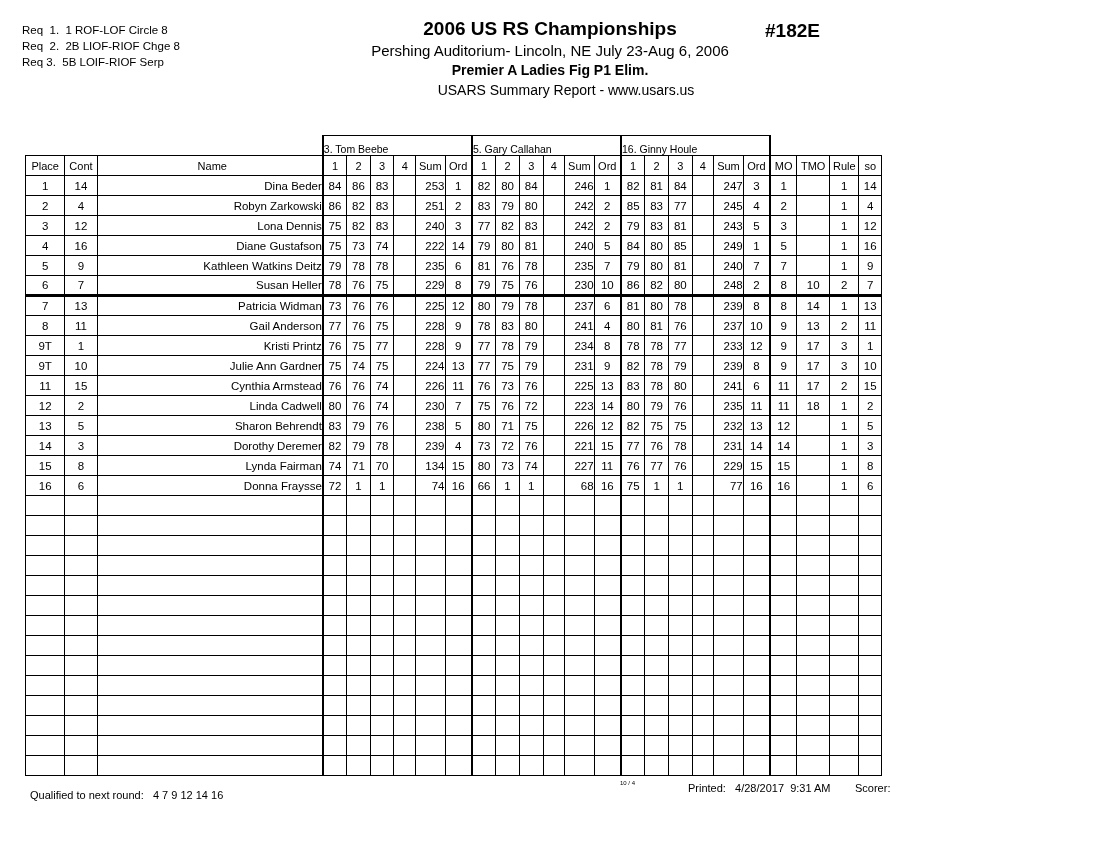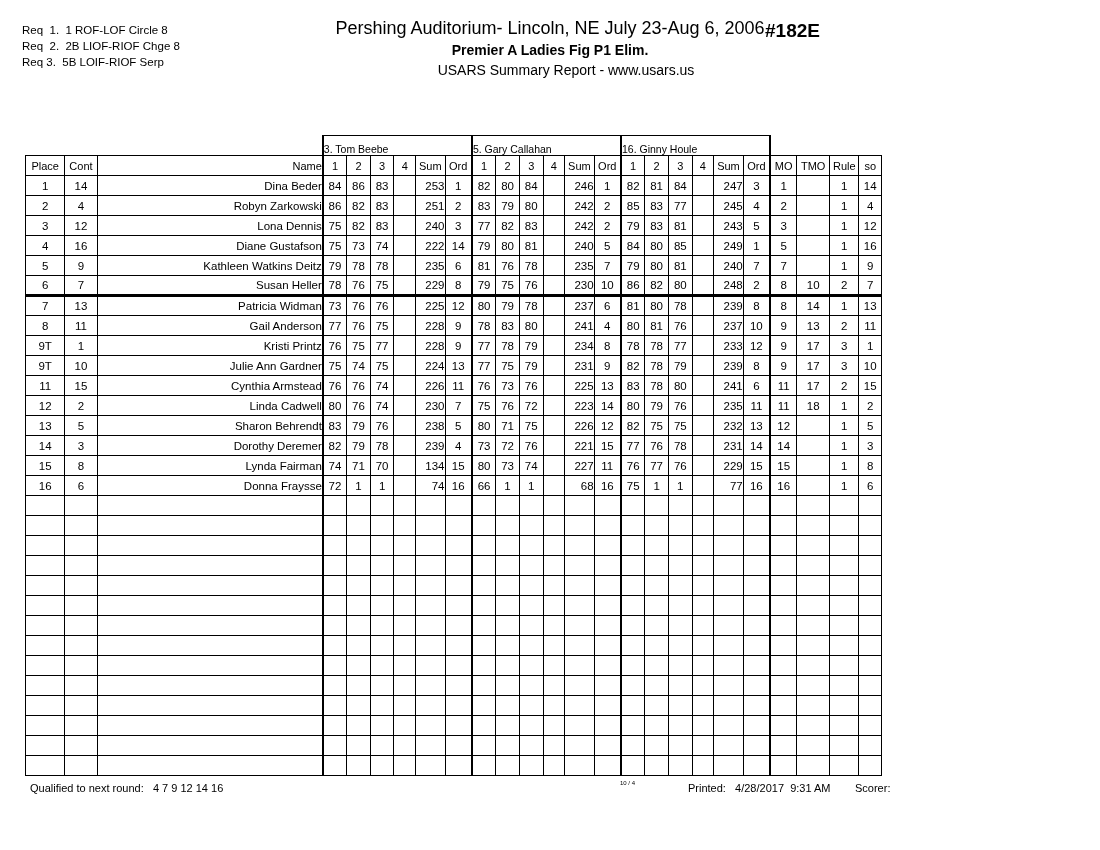--- a/index.html
+++ b/index.html
@@ -37,21 +37,21 @@
     width: 1100px;
     text-align: center;
   }
   .h-title {
     font-size: 19px;
     font-weight: bold;
     letter-spacing: 0px;
     margin-bottom: 2px;
   }
   .h-venue {
-    font-size: 18px;
+    font-size: 15px;
     margin-bottom: 3px;
   }
   .h-event {
     font-size: 14px;
     font-weight: bold;
     margin-bottom: 4px;
   }
   .h-summary {
     font-size: 14px;
     margin-left: 32px;
@@ -93,21 +93,21 @@
   }
   .judge-band td.nb {
     border: none;
   }
   .colhead td {
     font-size: 11px;
     text-align: center;
     height: 19px;
   }
   .colhead td.left {
-    text-align: right;
+    text-align: center;
     padding-left: 5px;
     margin-top: 34px;
   }
   .c-center { text-align: center; }
   .c-left { text-align: right; padding-left: 5px; }
   .bold { font-weight: bold; }
   .sum { text-align: right; padding-right: 6px; }
   .thickline td {
     border-bottom: 3px solid #000000 !important;
   }
@@ -120,21 +120,21 @@
   .footer {
     position: absolute;
     left: 0;
     top: 782px;
     width: 1100px;
     font-size: 11px;
   }
   .f-qualified {
     position: absolute;
     left: 30px;
-    top: 0;
+    top: 7px;
     white-space: pre;
   }
   .f-printed {
     position: absolute;
     left: 640px;
     top: 0;
     white-space: pre;
     padding-left: 48px;
   }
   .f-tiny {
@@ -154,20 +154,21 @@
 
 <div class="page">
 
   <div class="reqs">
     <div class="req-line">Req  1.  1 ROF-LOF Circle 8</div>
     <div class="req-line">Req  2.  2B LIOF-RIOF Chge 8</div>
     <div class="req-line">Req 3.  5B LOIF-RIOF Serp</div>
   </div>
 
   <div class="header">
+    <div class="h-title">2006 US RS Championships</div>
     <div class="h-venue">Pershing Auditorium- Lincoln, NE  July 23-Aug 6, 2006</div>
     <div class="h-event">Premier A Ladies Fig P1 Elim.</div>
     <div class="h-summary">USARS Summary Report - www.usars.us</div>
   </div>
   <div class="h-code">#182E</div>
 
   <table class="grid">
     <colgroup>
       <col style="width:44px">
       <col style="width:36px">

